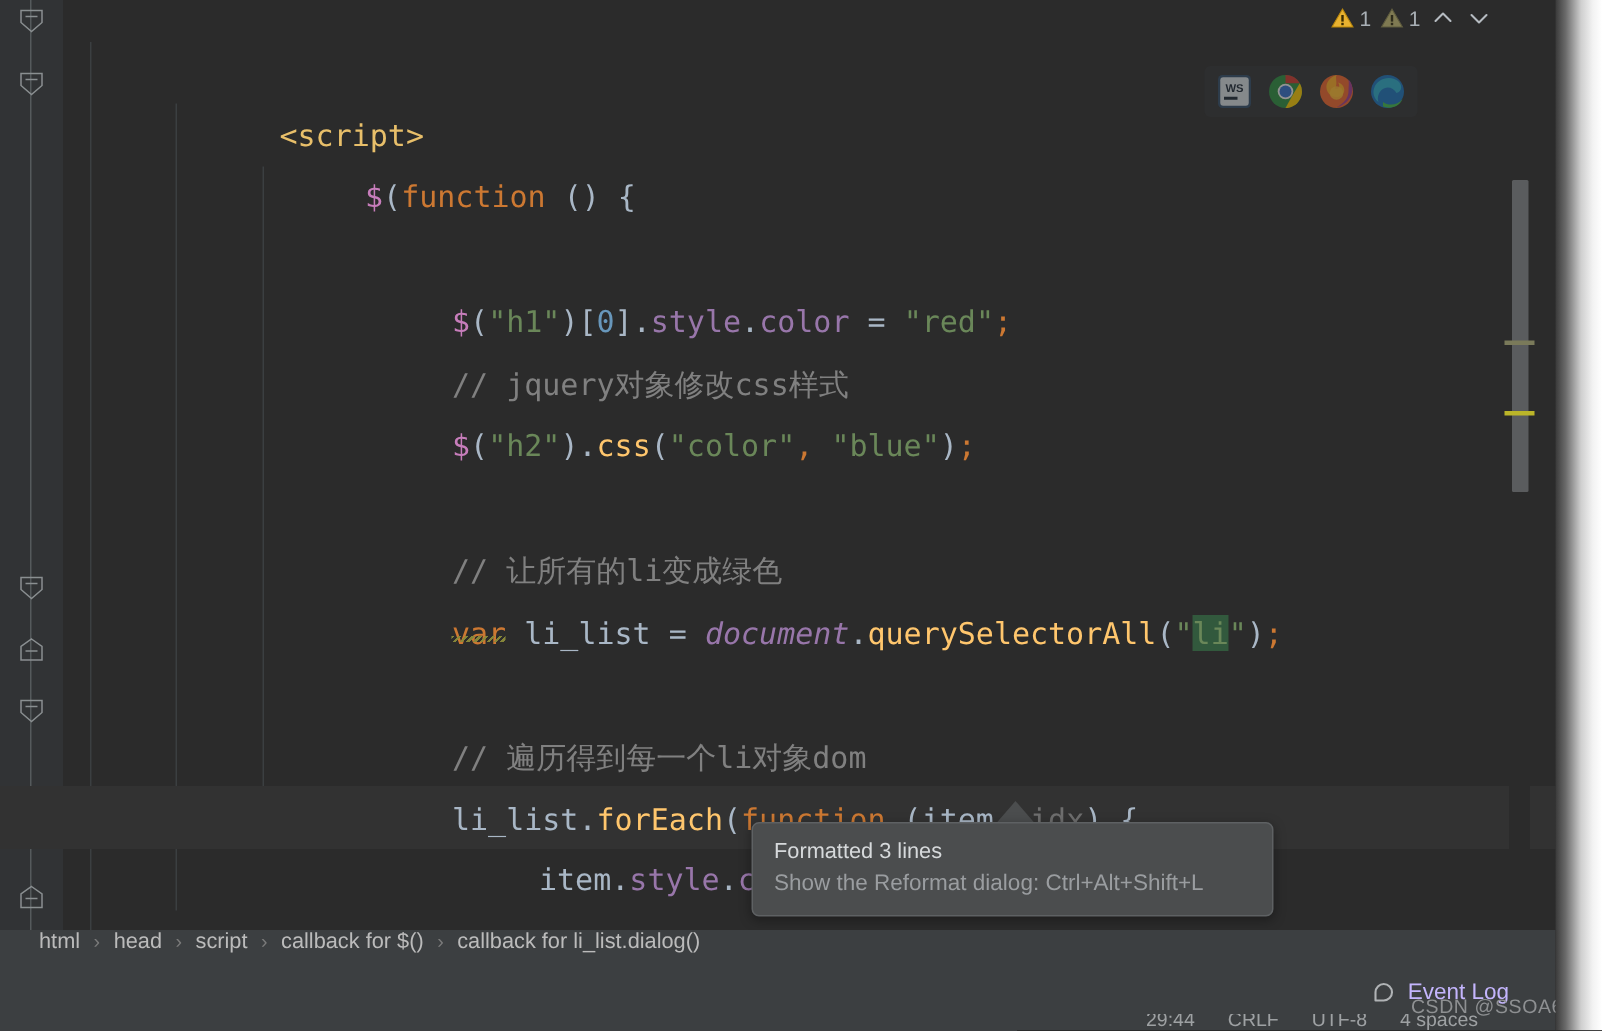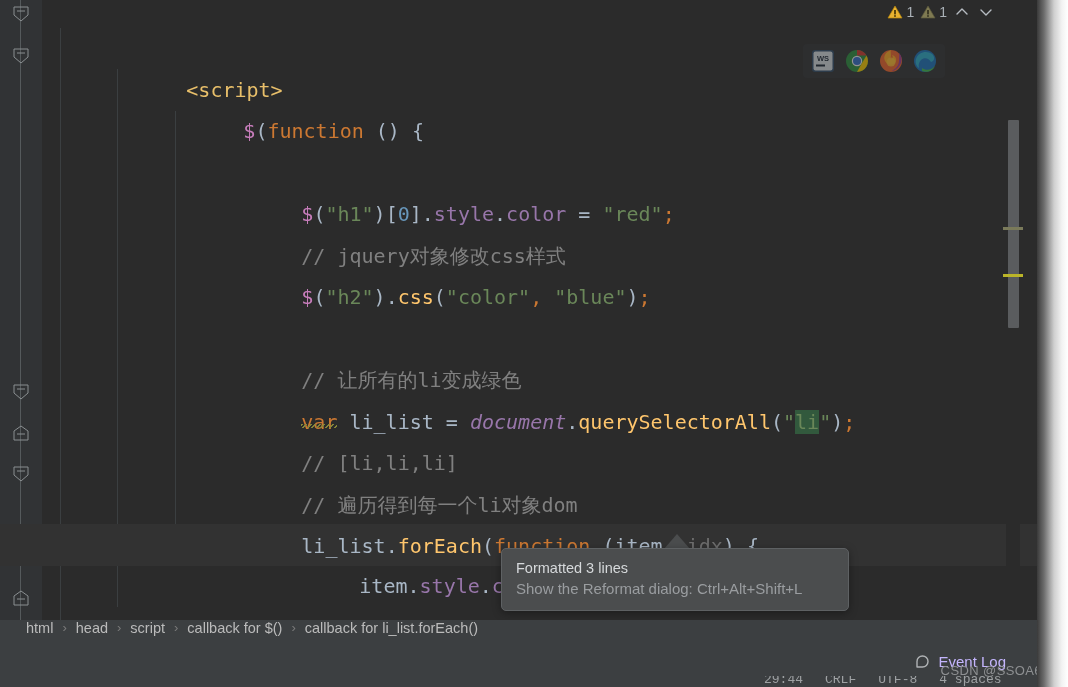--- a/index.html
+++ b/index.html
@@ -94,21 +94,21 @@
             font-family:"Liberation Sans",sans-serif;font-size:14.5px;color:#bbbbbb;}
   .crumb{color:#bbbbbb;}
   .csep{color:#7a7a7a;margin:0 9px;font-size:13px;}
 
   
   .statusbar{position:absolute;left:0;top:650px;width:1037px;height:37px;background:#3c3f41;}
   .evlog{position:absolute;right:62px;top:653px;display:flex;align-items:center;gap:7px;
          font-family:Liberation Sans, sans-serif;font-size:15px;color:#c4b5fd;}
   .evlog svg{display:block;}
   .statusrow{position:absolute;left:0;top:676px;width:1037px;height:11px;overflow:hidden;
-             font-family:Liberation Mono, monospace;font-size:13px;color:#9ea1a3;}
+             font-family:Liberation Sans, sans-serif;font-size:13px;color:#9ea1a3;}
   .statusrow .inner{position:absolute;left:764px;top:-4px;display:flex;gap:22px;align-items:center;white-space:nowrap;}
 
   .watermark{position:absolute;right:26px;top:663px;font-family:"Liberation Sans",sans-serif;
              font-size:13px;color:#8e9092;letter-spacing:.4px;}
 </style>
 </head>
 <body>
 
 <div class="ide">
 
@@ -194,23 +194,20 @@
       <div class="line" style="top:249px;left:163px;"><span> </span></div>
 
       <div class="line" style="top:332px;left:163px;">
         <span class="varkw">var</span><span class="ident"> li_list </span><span class="punc">= </span><span class="gbl">document</span><span class="punc">.</span><span class="fn">querySelectorAll</span><span class="punc">(</span><span class="str">"</span><span class="hl">li</span><span class="str">"</span><span class="punc">)</span><span class="sem">;</span>
       </div>
 
       <div class="line" style="top:290.5px;left:163px;">
         <span class="cmt">// 让所有的li变成绿色</span>
       </div>
 
-      <div class="line" style="top:373.5px;left:163px;">
-        <span class="cmt">// [li,li,li]</span>
-      </div>
 
       <div class="line" style="top:415px;left:163px;">
         <span class="cmt">// 遍历得到每一个li对象dom</span>
       </div>
 
       <div class="line" style="top:456.5px;left:163px;">
         <span class="ident">li_list</span><span class="punc">.</span><span class="fn">forEach</span><span class="punc">(</span><span class="kw">function</span><span class="punc"> (</span><span class="ident">item</span><span class="punc">, </span><span class="dim">idx</span><span class="punc">) {</span>
       </div>
 
       <div class="line" style="top:496px;left:221px;">
@@ -296,21 +293,21 @@
 
   <div class="crumbbar">
     <span class="crumb">html</span>
     <span class="csep">›</span>
     <span class="crumb">head</span>
     <span class="csep">›</span>
     <span class="crumb">script</span>
     <span class="csep">›</span>
     <span class="crumb">callback for $()</span>
     <span class="csep">›</span>
-    <span class="crumb">callback for li_list.forEach()</span>
+    <span class="crumb">callback for li_list.dialog()</span>
   </div>
 
   <div class="statusbar"></div>
 
   <div class="evlog">
     <svg width="17" height="17" viewBox="0 0 17 17">
       <path d="M3 8.5 a5.5 5.5 0 1 1 5.5 5.5 H3 Z" fill="none" stroke="#b0b3b5" stroke-width="1.4" stroke-linejoin="round"></path>
     </svg>
     <span>Event Log</span>
   </div>

